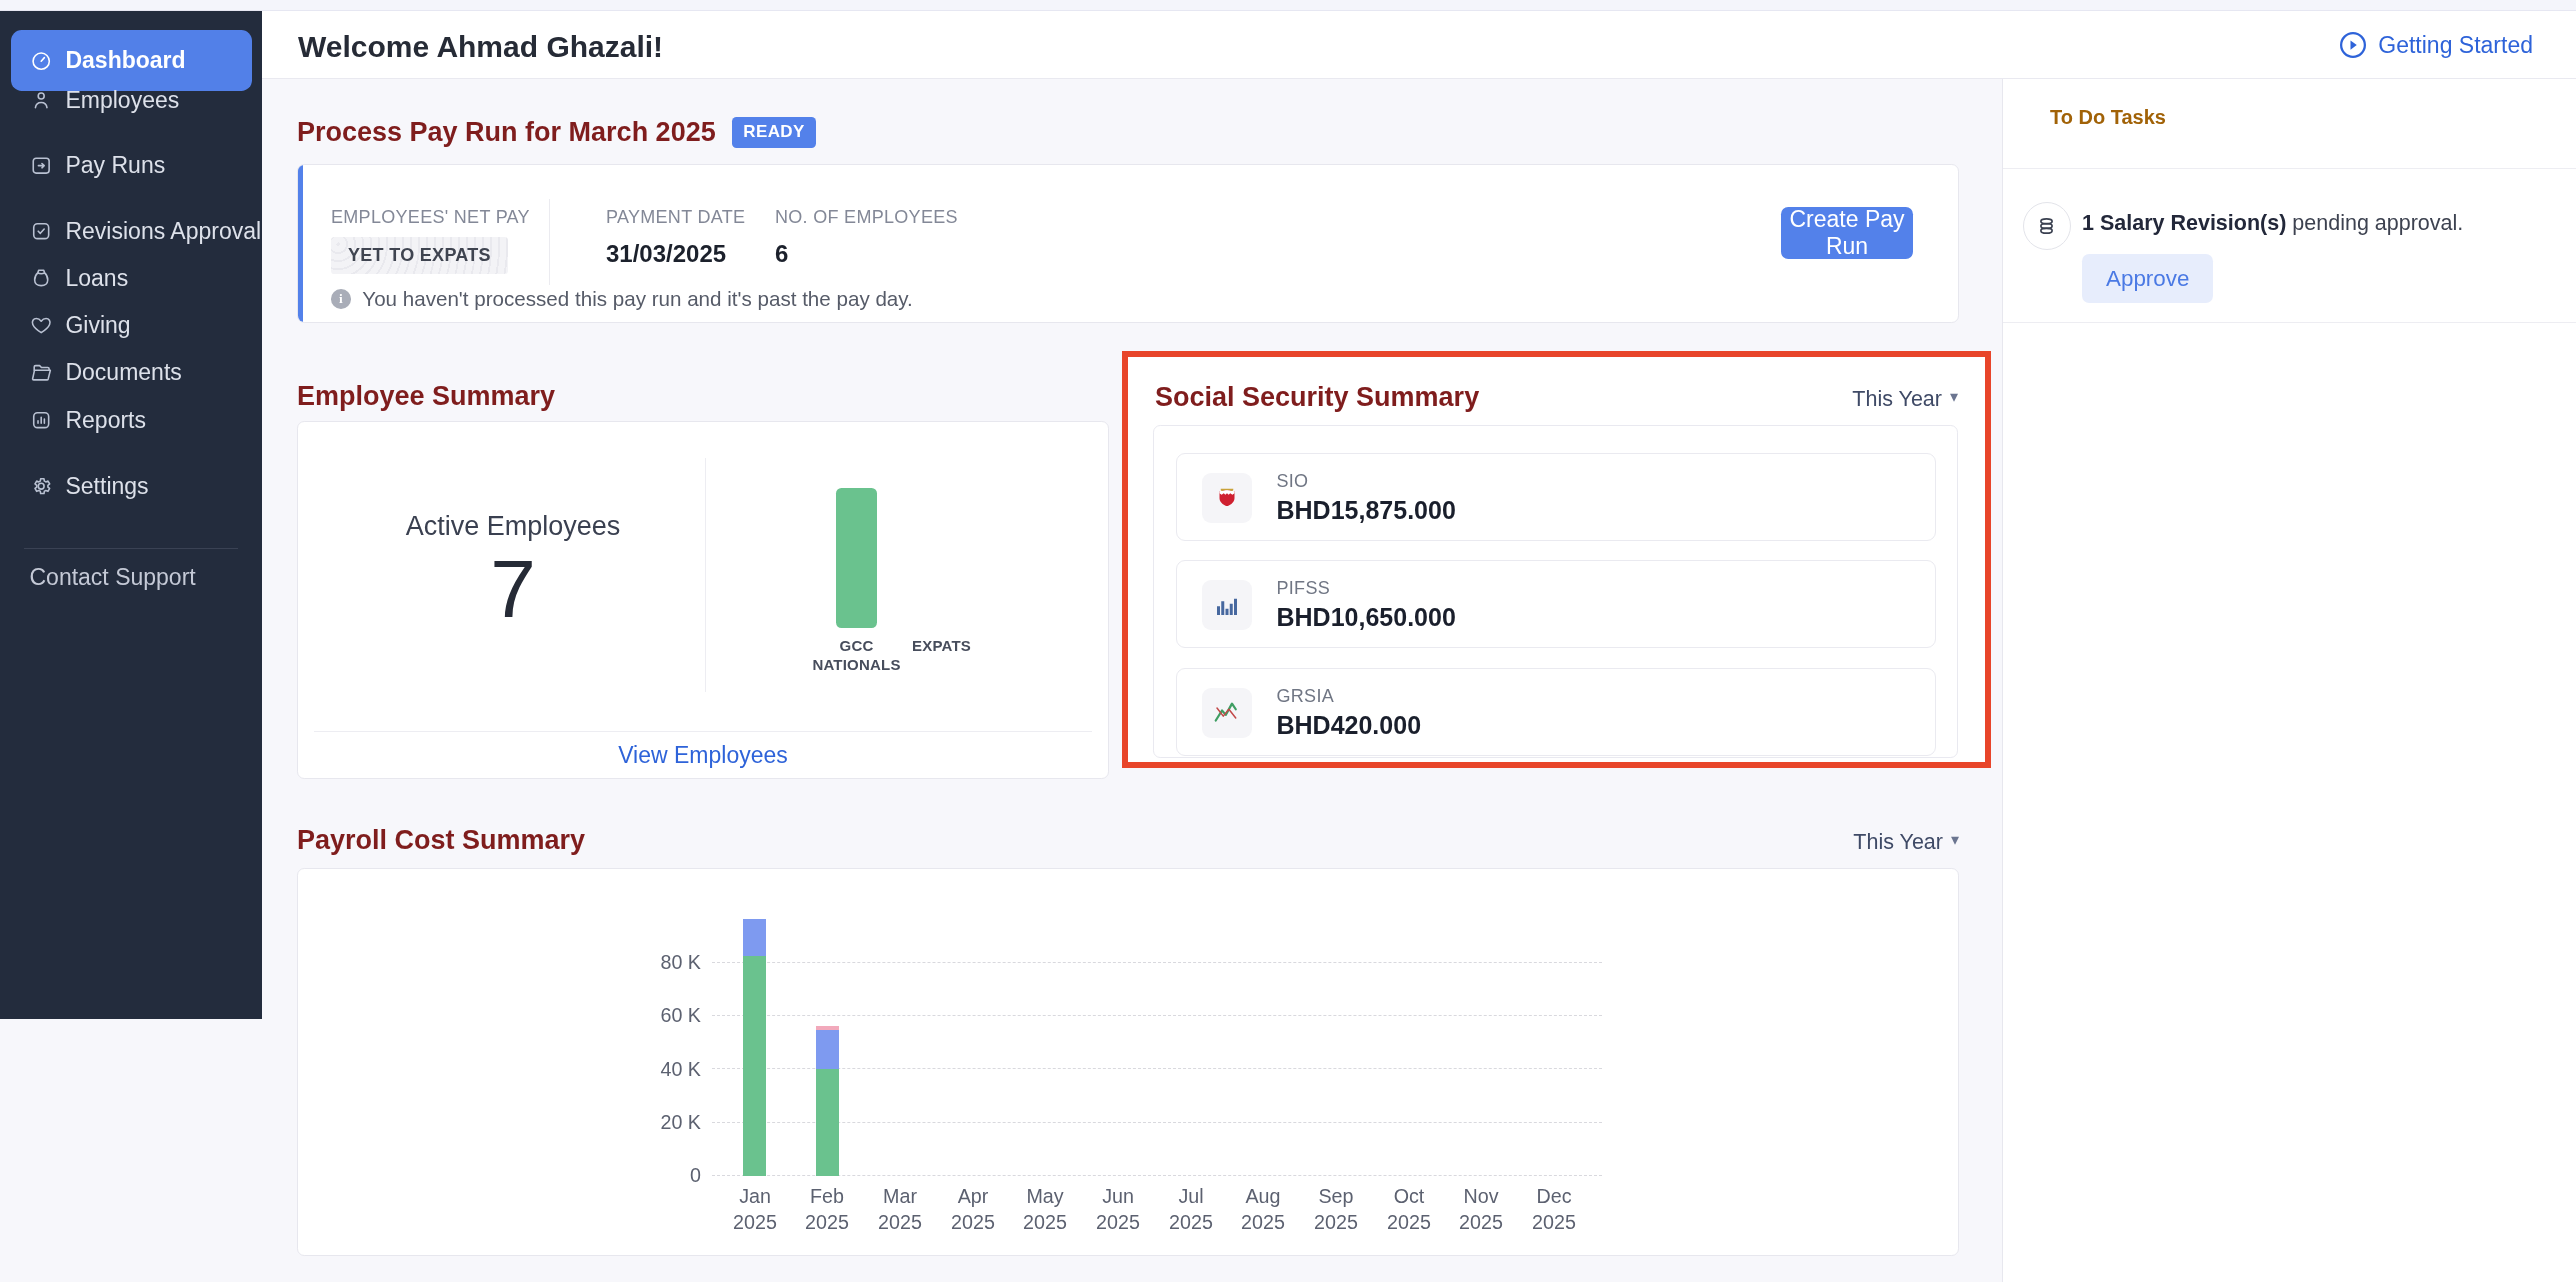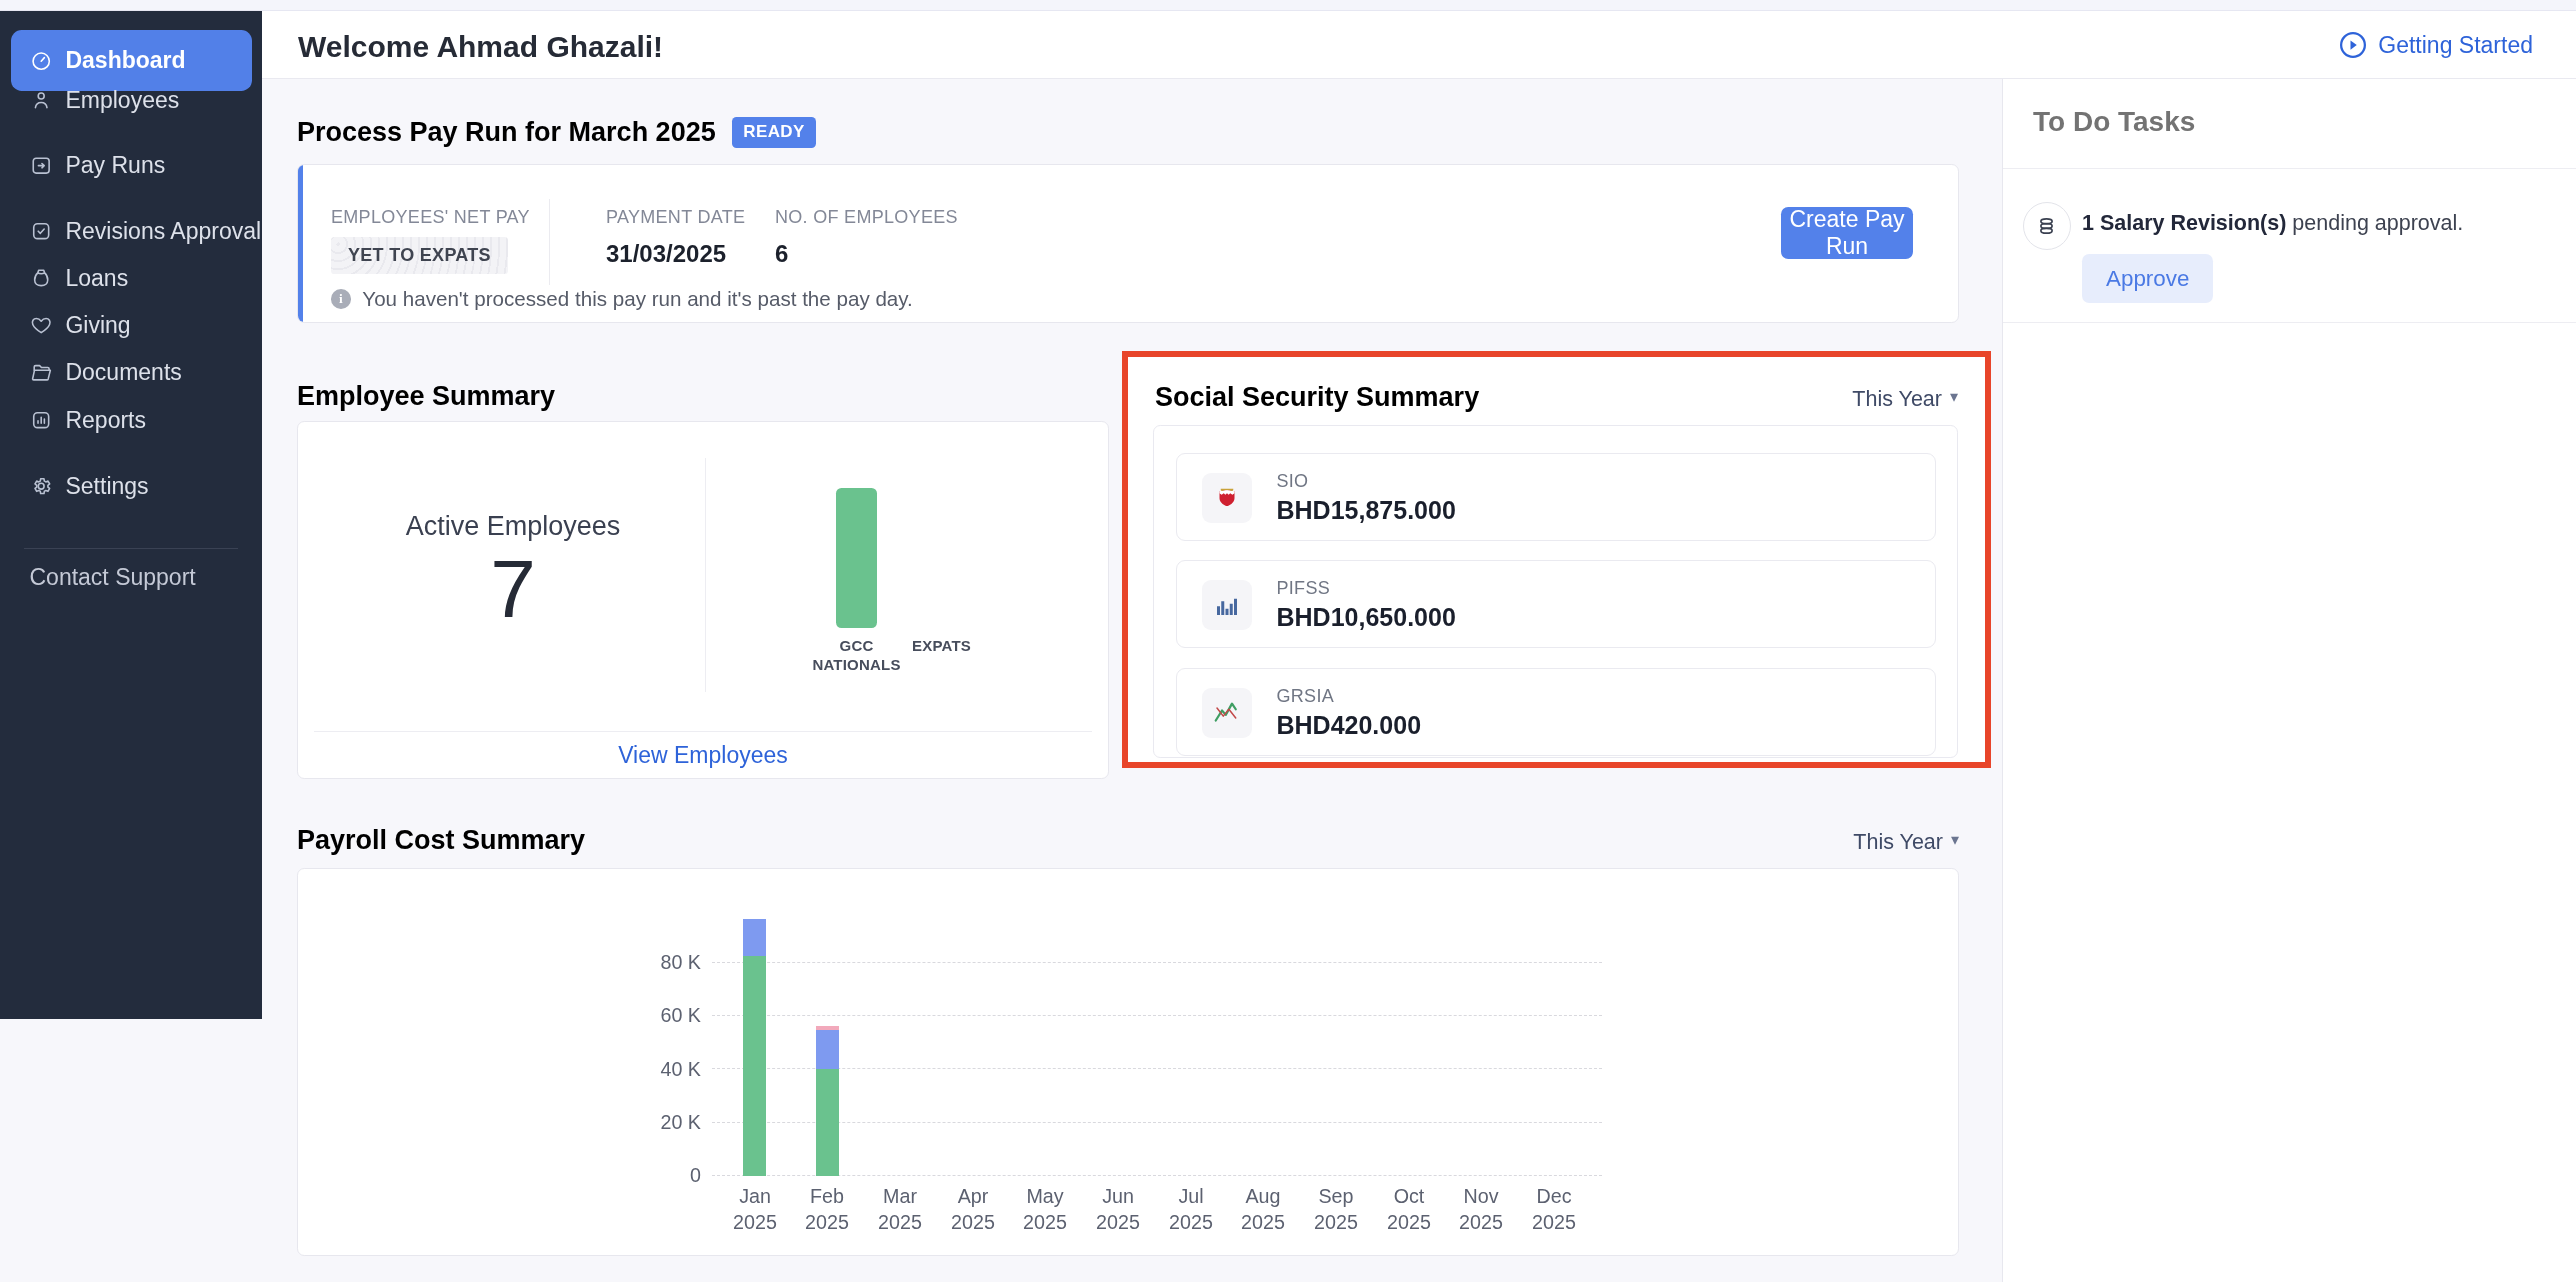--- a/index.html
+++ b/index.html
@@ -22,21 +22,21 @@
   .support { position:absolute; left:29.5px; top:553px; font-size:23px; color:#c4c9d6; cursor:pointer; }
 
   
   .header { position:absolute; left:262px; top:10.7px; width:2314px; height:68px; background:#fff; border-bottom:0.9px solid #e9e9f0; }
   .welcome { position:absolute; left:36px; top:19px; font-size:30px; font-weight:600; color:#262b36; }
   .getting-started { position:absolute; right:43px; top:19.7px; display:flex; align-items:center; gap:10.7px; color:#2e63d9; font-size:23px; cursor:pointer; }
   .getting-started svg { width:30px; height:30px; }
 
   
   .content { position:absolute; left:262px; top:79px; width:1740px; height:1204px; background:#f7f7fb; }
-  .sec-title { font-size:27px; font-weight:600; color:#000000; }
+  .sec-title { font-size:27px; font-weight:600; color:#7f1d1d; }
   .card { background:#fff; border:0.9px solid #e7e7ee; border-radius:7.2px; position:absolute; }
 
   
   .payrun-title { position:absolute; left:35px; top:38px; }
   .badge-ready { display:inline-block; margin-left:16px; background:#5381ea; color:#fff; font-size:17px; font-weight:600; letter-spacing:0.4px; padding:5.4px 11.6px; border-radius:4.5px; vertical-align:3.6px; }
   .payrun-card { left:35px; top:85px; width:1662px; height:159px; overflow:hidden; }
   .payrun-accent { position:absolute; left:0; top:0; width:4.5px; height:100%; background:#5381ea; }
   .pr-label { position:absolute; top:42px; font-size:18px; color:#838897; letter-spacing:0.3px; }
   .pr-value { position:absolute; top:75px; font-size:24px; font-weight:700; color:#1c212c; }
   .pr-col-divider { position:absolute; left:251px; top:34px; height:86px; width:0.9px; background:#ebebf0; }
@@ -75,21 +75,21 @@
   .pc-title { position:absolute; left:35px; top:746px; }
   .pc-filter { position:absolute; right:43px; top:751px; }
   .pc-card { left:35px; top:789px; width:1662px; height:388px; }
   .gridline { position:absolute; height:0; border-top:1.8px dashed #d9d9de; }
   .ytick { position:absolute; width:63px; text-align:right; font-size:19.7px; color:#5c6170; }
   .xtick { position:absolute; width:98px; text-align:center; font-size:19.7px; color:#5c6170; line-height:1.3; }
   .bar-seg { position:absolute; }
 
   
   .rightpanel { position:absolute; left:2002px; top:79px; width:574px; height:1204px; background:#fff; border-left:0.9px solid #e7e7ee; }
-  .todo-title { position:absolute; left:30px; top:27px; font-size:28px; font-weight:600; color:#737373; }
+  .todo-title { position:absolute; left:47px; top:27px; font-size:20px; font-weight:600; color:#a16207; }
   .rp-divider { position:absolute; left:0; right:0; height:0.9px; background:#ededf2; }
   .task-icon-wrap { position:absolute; left:19.7px; top:123px; width:48px; height:48px; border:0.9px solid #e3e4ea; border-radius:50%; display:flex; align-items:center; justify-content:center; }
   .task-icon-wrap svg { width:25px; height:25px; stroke:#3a4050; fill:none; stroke-width:1.6; }
   .task-text { position:absolute; left:79px; top:132px; font-size:21.5px; color:#3d4250; }
   .task-text b { color:#23283a; }
   .btn-approve { position:absolute; left:79px; top:175px; padding:11.6px 24px; background:#e7edfc; color:#4a79e4; font-size:22.4px; border:none; border-radius:7.2px; cursor:pointer; font-family:inherit; }
 </style>
 </head>
 <body>
 

